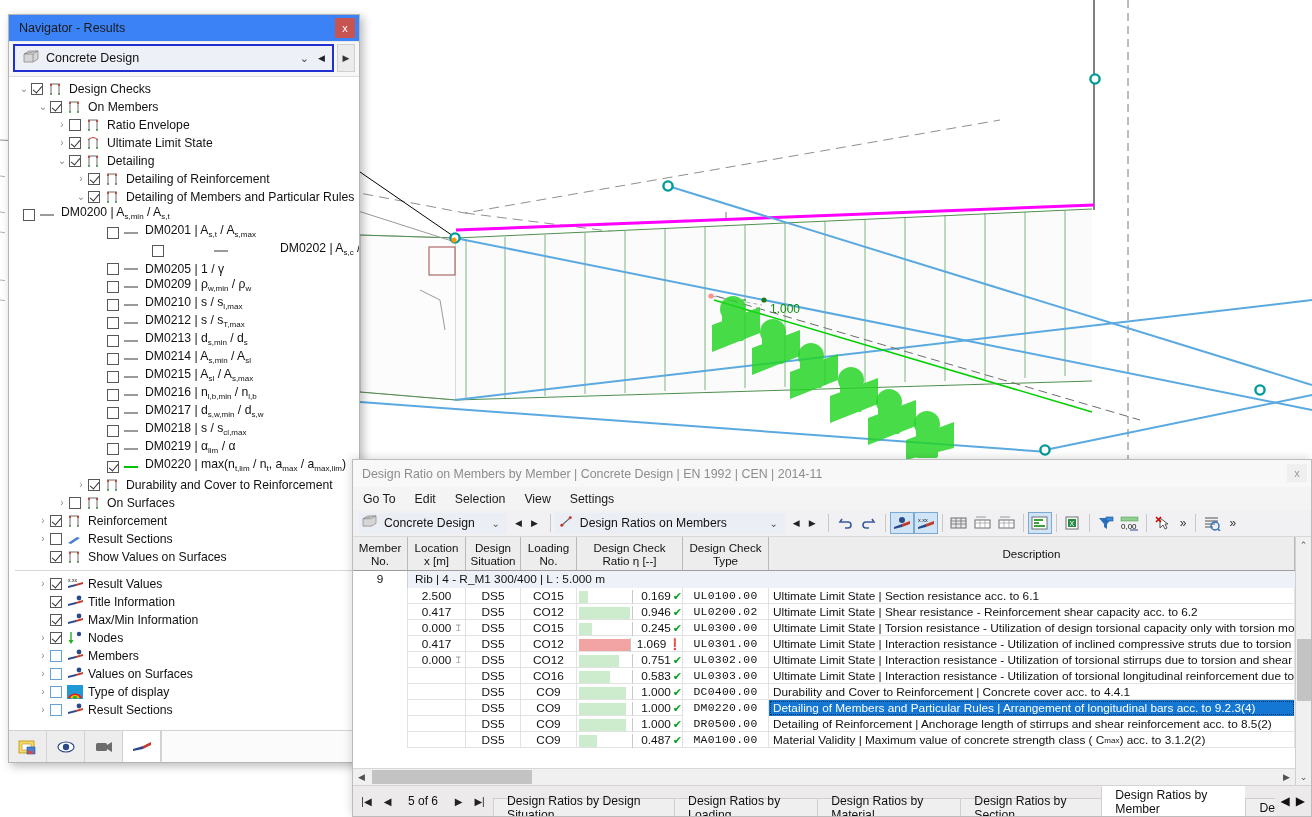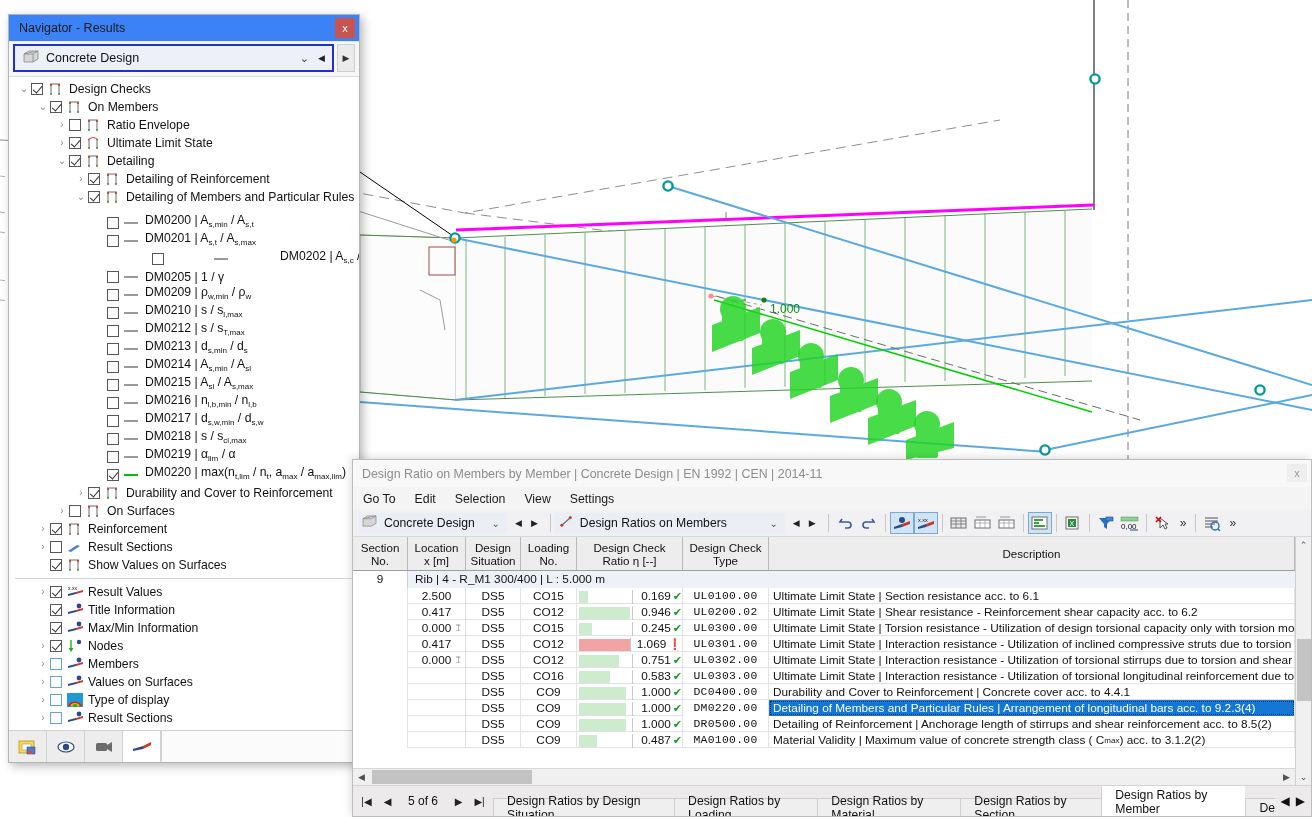--- a/index.html
+++ b/index.html
@@ -488,21 +488,21 @@
           <span class="cb on"></span>
           <span class="ic"><svg xmlns="http://www.w3.org/2000/svg" width="15" height="14" viewBox="0 0 15 14">
               <path d="M3,2 L3,12 M11,2 L11,12 M2,2 L12,2" stroke="#6a6a6a" stroke-width="1" fill="none"></path>
               <circle cx="3" cy="3" r="1.1" fill="#c43a2a"></circle>
               <circle cx="11" cy="3" r="1.1" fill="#c43a2a"></circle>
               <circle cx="3" cy="12" r="1.1" fill="#4f8f4f"></circle>
               <circle cx="11" cy="12" r="1.1" fill="#4f8f4f"></circle>
             </svg></span>
           <span class="tlabel">Detailing of Members and Particular Rules</span>
         </div>
-        <div class="trow" style="padding-left: 84px; margin-top: 8px;">
+        <div class="trow" style="">
           <span class="exp"></span>
           <span class="cb"></span>
           <span class="ic"><span class="dashline"></span></span>
           <span class="tlabel">DM0200 | A<sub>s,min</sub> / A<sub>s,t</sub></span>
         </div>
         <div class="trow" style="padding-left: 84px;">
           <span class="exp"></span>
           <span class="cb"></span>
           <span class="ic"><span class="dashline"></span></span>
           <span class="tlabel">DM0201 | A<sub>s,t</sub> / A<sub>s,max</sub></span>
@@ -894,21 +894,21 @@
             <path d="M15,13 L17,15" stroke="#2b6fc0" stroke-width="1.6"></path>
           </svg>
       </div>
       <div class="tb-more">»</div>
     </div>
 
     <div id="tbl-body">
       <div id="tbl-grid">
         <div id="thead">
             <div class="th" style="width: 55px; flex: 0 0 auto;">
-              <div>Section</div>
+              <div>Member</div>
               <div>No.</div>
             </div>
             <div class="th" style="width: 58px; flex: 0 0 auto;">
               <div>Location</div>
               <div>x [m]</div>
             </div>
             <div class="th" style="width: 55px; flex: 0 0 auto;">
               <div>Design</div>
               <div>Situation</div>
             </div>

